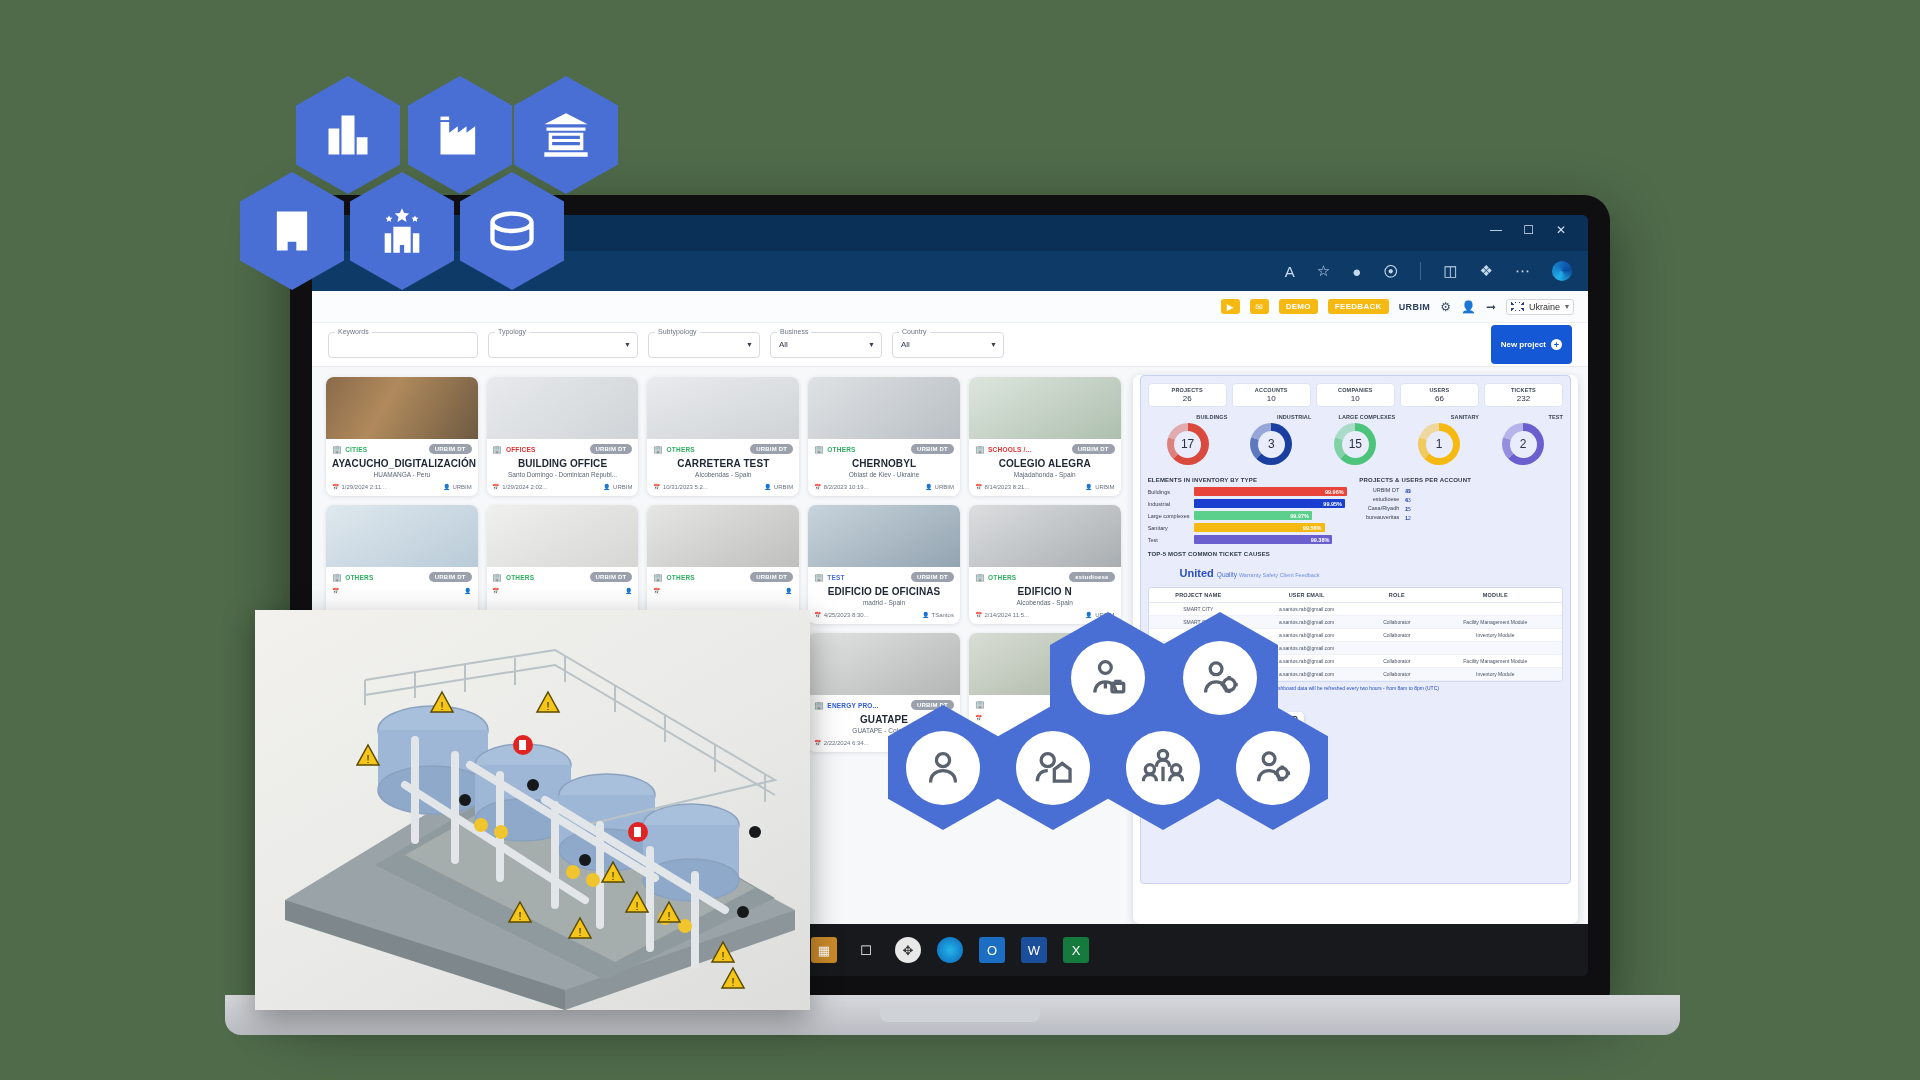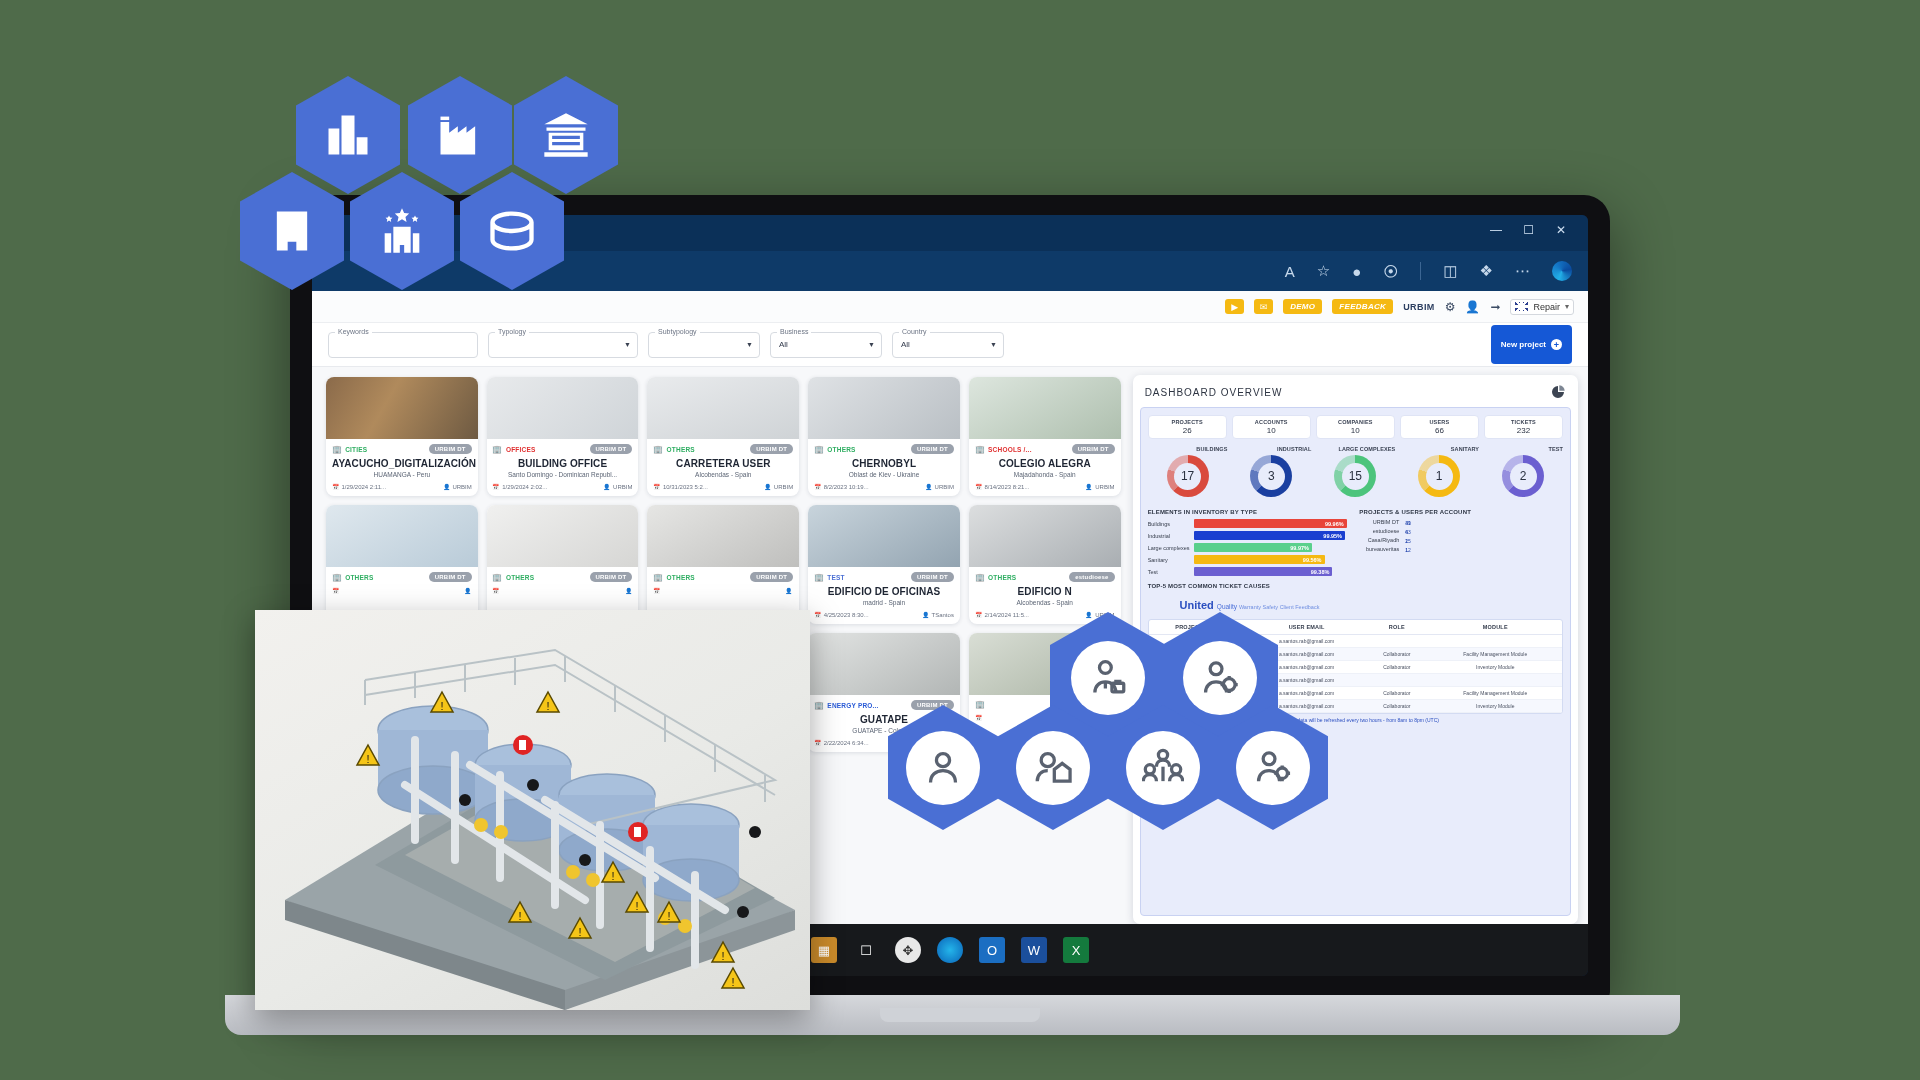--- a/index.html
+++ b/index.html
@@ -53,21 +53,21 @@
   .app-page {
     position:absolute; left:0; right:0; top:76px; bottom:52px;
     background:#f7f8fa; overflow:hidden;
   }
   .app-header {
     height:32px; background:#fbfcfd; display:flex; align-items:center;
     justify-content:flex-end; gap:10px; padding:0 14px; border-bottom:1px solid #eceef1;
   }
   .pill {
     background:#f5b912; color:#fff; font-size:8px; font-weight:bold;
-    padding:3px 7px; border-radius:3px; letter-spacing:.3px;font-style:italic;
+    padding:3px 7px; border-radius:3px; letter-spacing:.3px;
   }
   .pill-ic { width:19px;height:15px;display:flex;align-items:center;justify-content:center;
              background:#f5b912;border-radius:3px;color:#fff;font-size:9px; }
   .hdr-txt { font-size:9px; color:#2c3e60; font-weight:bold; letter-spacing:.4px; }
   .hdr-ic { color:#3a4a63; font-size:12px; }
   .lang-box {
     display:flex;align-items:center;gap:5px;border:1px solid #d4d8de;
     border-radius:3px;padding:2px 4px;background:#fff;font-size:9px;color:#333;
   }
   .flag { width:13px;height:9px;background:
@@ -262,21 +262,21 @@
           <span class="pill-ic">▶</span>
           <span class="pill-ic">✉</span>
           <span class="pill">DEMO</span>
           <span class="pill">FEEDBACK</span>
           <span class="hdr-txt">URBIM</span>
           <span class="hdr-ic">⚙</span>
           <span class="hdr-ic">👤</span>
           <span class="hdr-ic">➞</span>
           <span class="lang-box">
             <span class="flag"></span>
-            <span>Repair</span>
+            <span>Ukraine</span>
             <span class="caret">▾</span>
           </span>
         </div>
 
         <div class="filter-bar">
           <div class="fld" style="width:150px">
             <span class="lbl">Keywords</span>
             <span></span>
           </div>
           <div class="fld" style="width:150px">
@@ -347,21 +347,21 @@
                 <div class="pcard">
                   <div class="pthumb" style="background:linear-gradient(160deg,#e9ebed,#cfd3d6)"></div>
                   <div class="pbody">
                     <div class="prow1">
                       <span class="ptype" style="color:#2fae62">
                         <span class="ticon">🏢</span>
                         <span>OTHERS</span>
                       </span>
                       <span class="pbadge">URBIM DT</span>
                     </div>
-                    <div class="pname">CARRETERA USER</div>
+                    <div class="pname">CARRETERA TEST</div>
                     <div class="ploc">Alcobendas - Spain</div>
                     <div class="prow2">
                       <span><span>📅</span>10/31/2023 5:2...</span>
                       <span><span>👤</span>URBIM</span>
                     </div>
                   </div>
                 </div>
                 <div class="pcard">
                   <div class="pthumb" style="background:linear-gradient(140deg,#dfe2e5,#b9bfc4)"></div>
                   <div class="pbody">
@@ -599,27 +599,20 @@
                         <span>👤</span>
                       </span>
                     </div>
                   </div>
                 </div>
               </div>
           </div>
 
           <div class="dash-col">
             <div class="dash-card">
-              <div class="dash-head">
-                <span>DASHBOARD OVERVIEW</span>
-                <svg width="16" height="16" viewBox="0 0 24 24">
-                  <path d="M12 3a9 9 0 1 0 9 9h-9z" fill="#3c4452"></path>
-                  <path d="M14 2v8h8a8 8 0 0 0-8-8z" fill="#7d8693"></path>
-                </svg>
-              </div>
               <div class="dash-body">
                 <div class="kpis" id="kpis">
                     <div class="kpi">
                       <div class="k">PROJECTS</div>
                       <div class="v">26</div>
                     </div>
                     <div class="kpi">
                       <div class="k">ACCOUNTS</div>
                       <div class="v">10</div>
                     </div>

